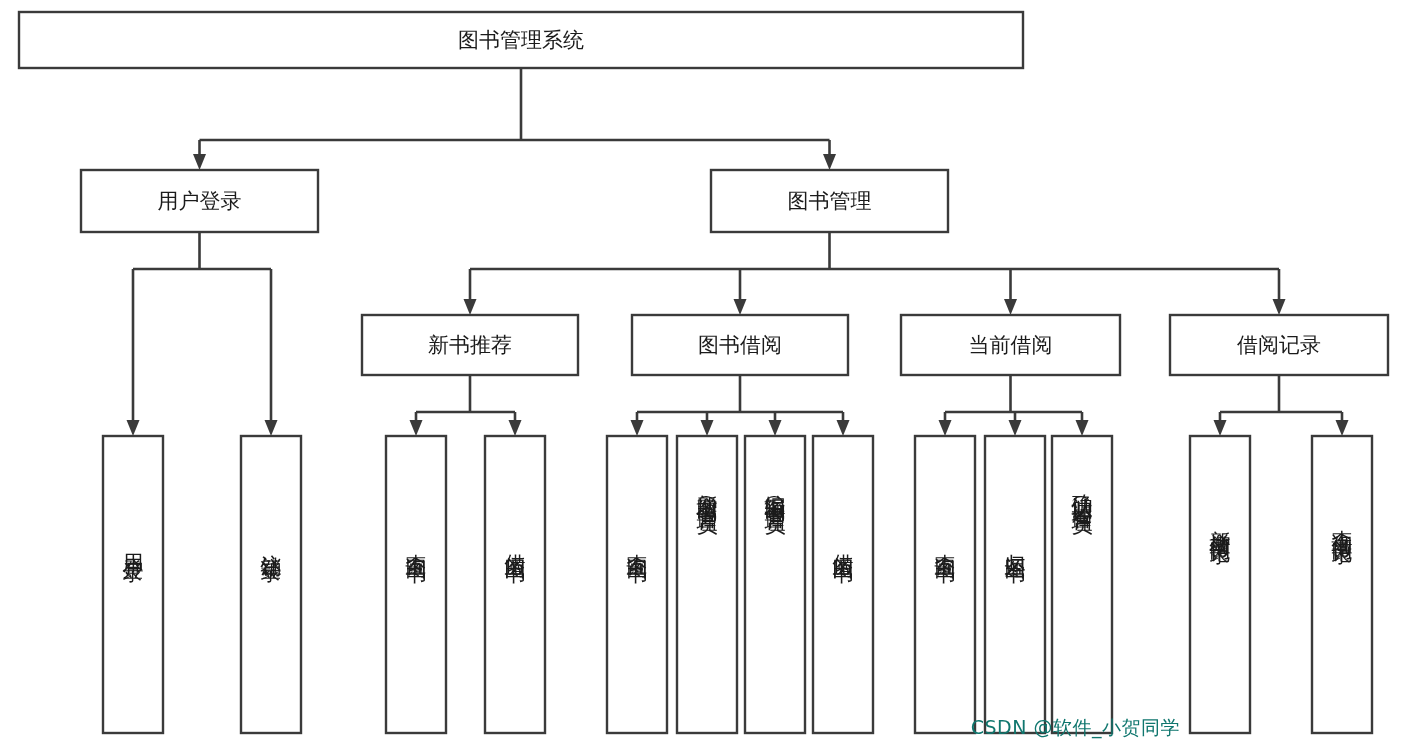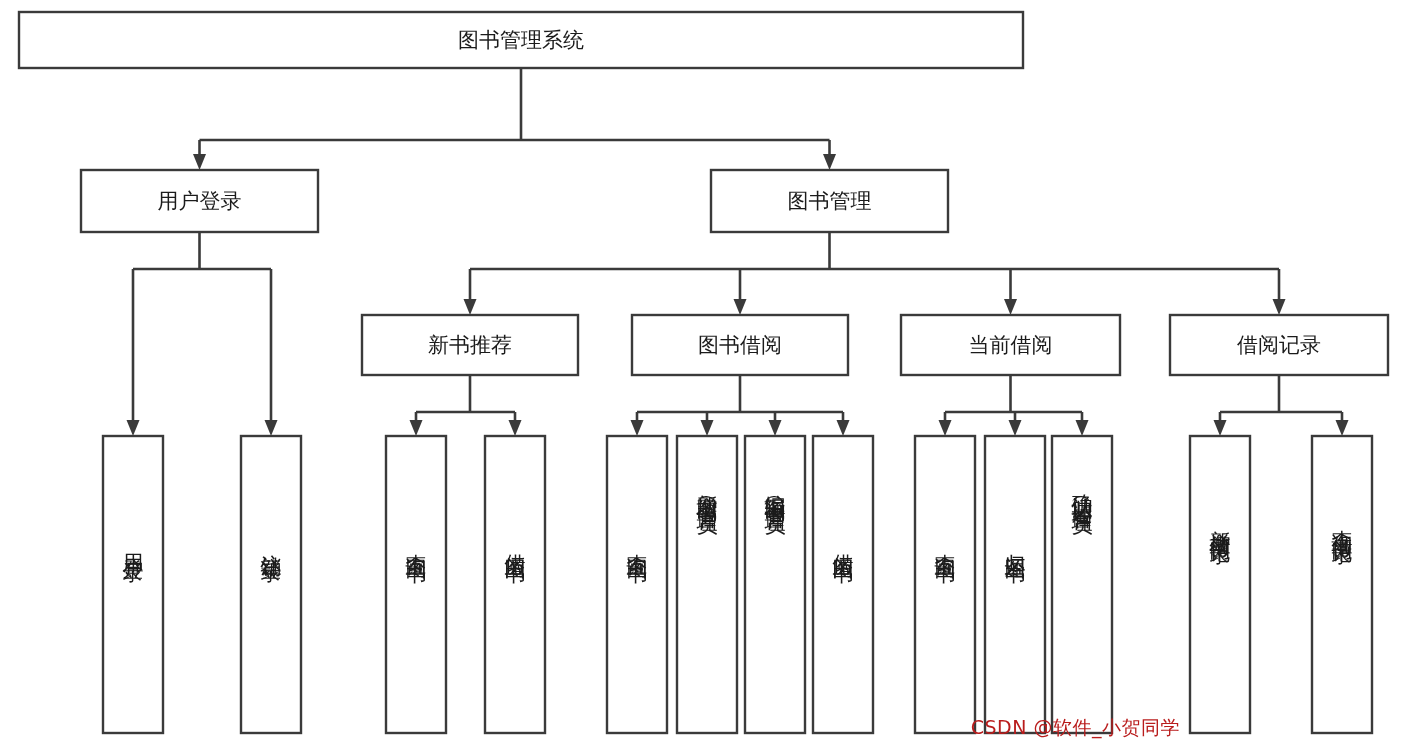--- a/index.html
+++ b/index.html
@@ -61,21 +61,21 @@
     white-space: nowrap;
     text-align: left;
     pointer-events: none;
   }
   #watermark {
     position: absolute;
     right: 10px;
     bottom: 6px;
     font-family: "DejaVu Sans", "Liberation Sans", sans-serif;
     font-size: 19px;
-    color: #b91c1c;
+    color: #0f766e;
     white-space: nowrap;
     letter-spacing: 0.5px;
   }
 </style>
 </head>
 <body>
 
 <div id="diagram-root">
 
   <svg id="flow-svg" viewBox="0 0 1405 747" xmlns="http://www.w3.org/2000/svg">

